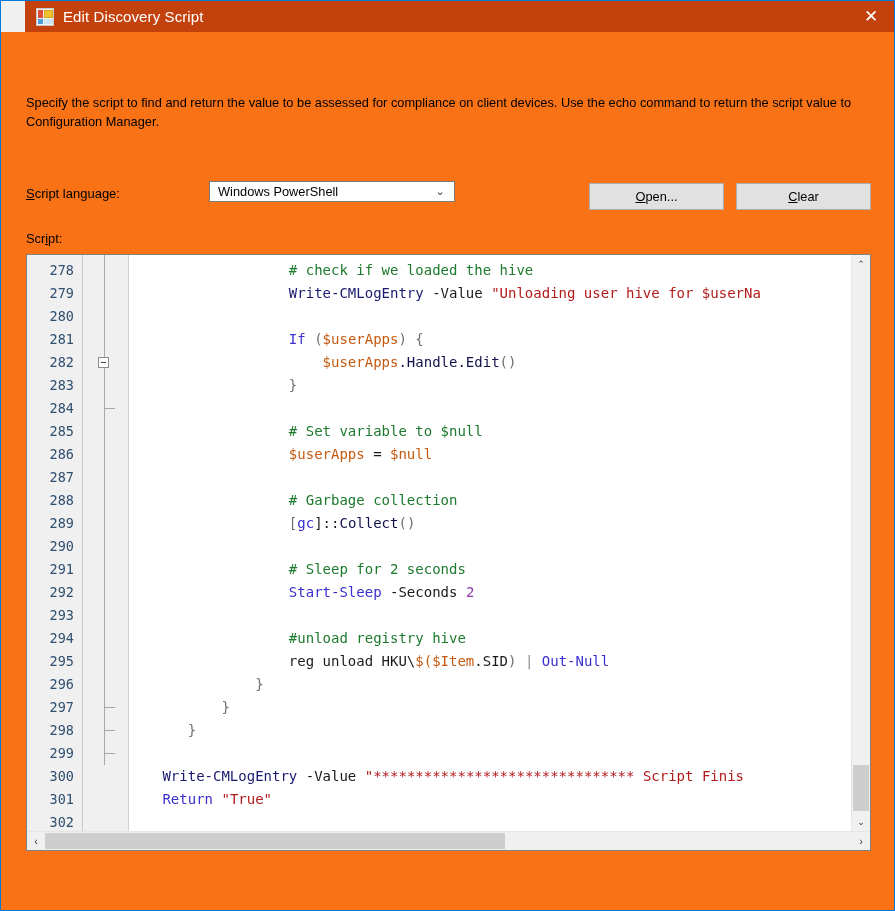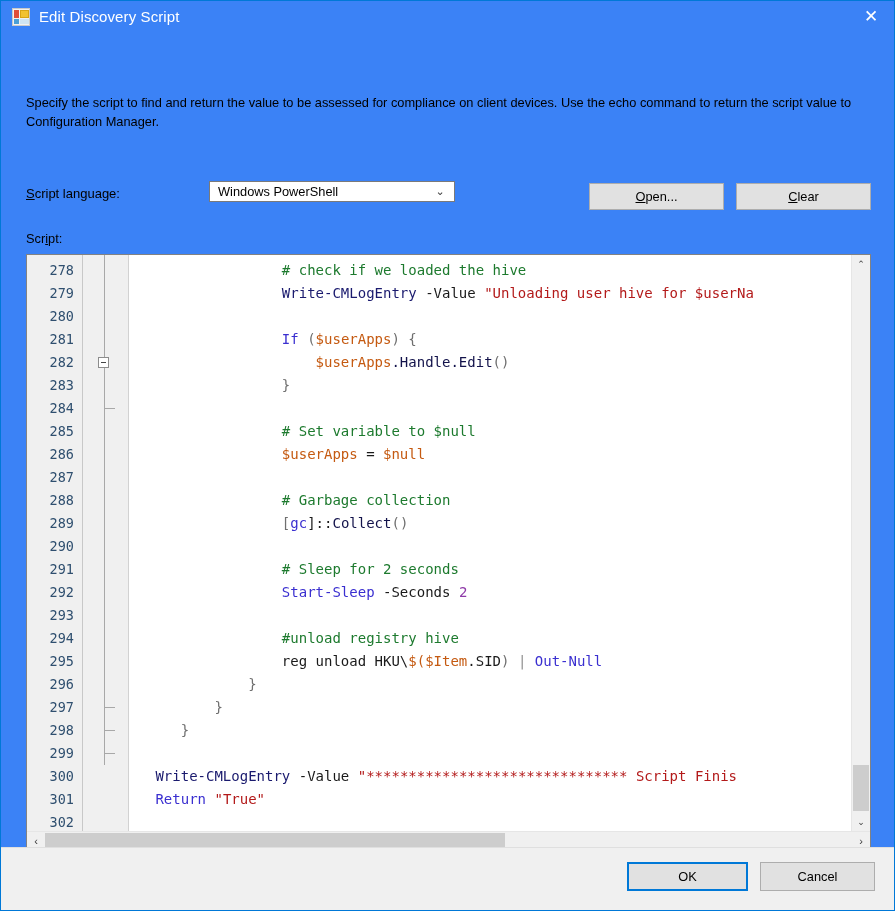--- a/index.html
+++ b/index.html
@@ -15,23 +15,24 @@
     position: absolute; left: 0; top: 0;
     width: 895px; height: 911px;
     box-sizing: border-box;
     border: 1px solid #0078d7;
     background: #f0f0f0;
     display: flex; flex-direction: column;
   }
   
   .titlebar {
     height: 31px; min-height: 31px;
-    background: #3b82f6;
+    background: #c2410c;
     display: flex; align-items: center;
     position: relative;
+    margin-left: 24px;
   }
   .title-icon {
     width: 18px; height: 18px;
     margin-left: 11px; margin-right: 9px;
     position: relative;
     background: #f1f1f1;
     border: 1px solid #c9c9c9;
     box-sizing: border-box;
     flex: 0 0 auto;
   }
@@ -48,21 +49,21 @@
   .close-btn {
     position: absolute; right: 0; top: 0;
     width: 46px; height: 31px;
     display: flex; align-items: center; justify-content: center;
     color: #ffffff; font-size: 17px; font-weight: 300;
     font-family: "Liberation Sans", sans-serif;
   }
   
   .content {
     flex: 1 1 auto;
-    background: #3b82f6;
+    background: #f97316;
     position: relative;
     padding: 0 20px;
   }
   .intro {
     margin: 0; padding: 0;
     position: absolute; left: 25px; top: 62px; width: 845px;
     font-size: 12.8px; color: #000000; line-height: 1.45;
   }
   .lang-label {
     position: absolute; left: 25px; top: 154px;
@@ -164,23 +165,22 @@
     background: #ffffff;
     position: relative;
     padding-top: 4px;
     overflow: hidden;
     font-family: "DejaVu Sans Mono", monospace;
     font-size: 14px;
   }
   .code-line {
     height: 23px; line-height: 23px;
     white-space: pre;
-    padding-left: 4px;
+    padding-left: 25px;
     color: #1a1a1a;
-    margin-left: 14px;
   }
   .cmt { color: #1d7a2e; }
   .str { color: #b31a1a; }
   .var { color: #c55a11; }
   .kw  { color: #3a2fd0; }
   .cmd { color: #1a1a6e; }
   .num { color: #8e3aa8; }
   .op  { color: #6f6f6f; }
   .pipe{ color: #8e8e8e; }
   .fn  { color: #12124a; }
@@ -384,19 +384,15 @@
         <div class="hscroll">
           <div class="hs-btn">‹</div>
           <div class="hs-track">
             <div class="hs-thumb"></div>
           </div>
           <div class="hs-btn">›</div>
         </div>
       </div>
     </div>
 
-    <div class="footer">
-      <div class="btn btn-ok">OK</div>
-      <div class="btn btn-cancel">Cancel</div>
-    </div>
 
   </div>
 </div>
 
 </body></html>

